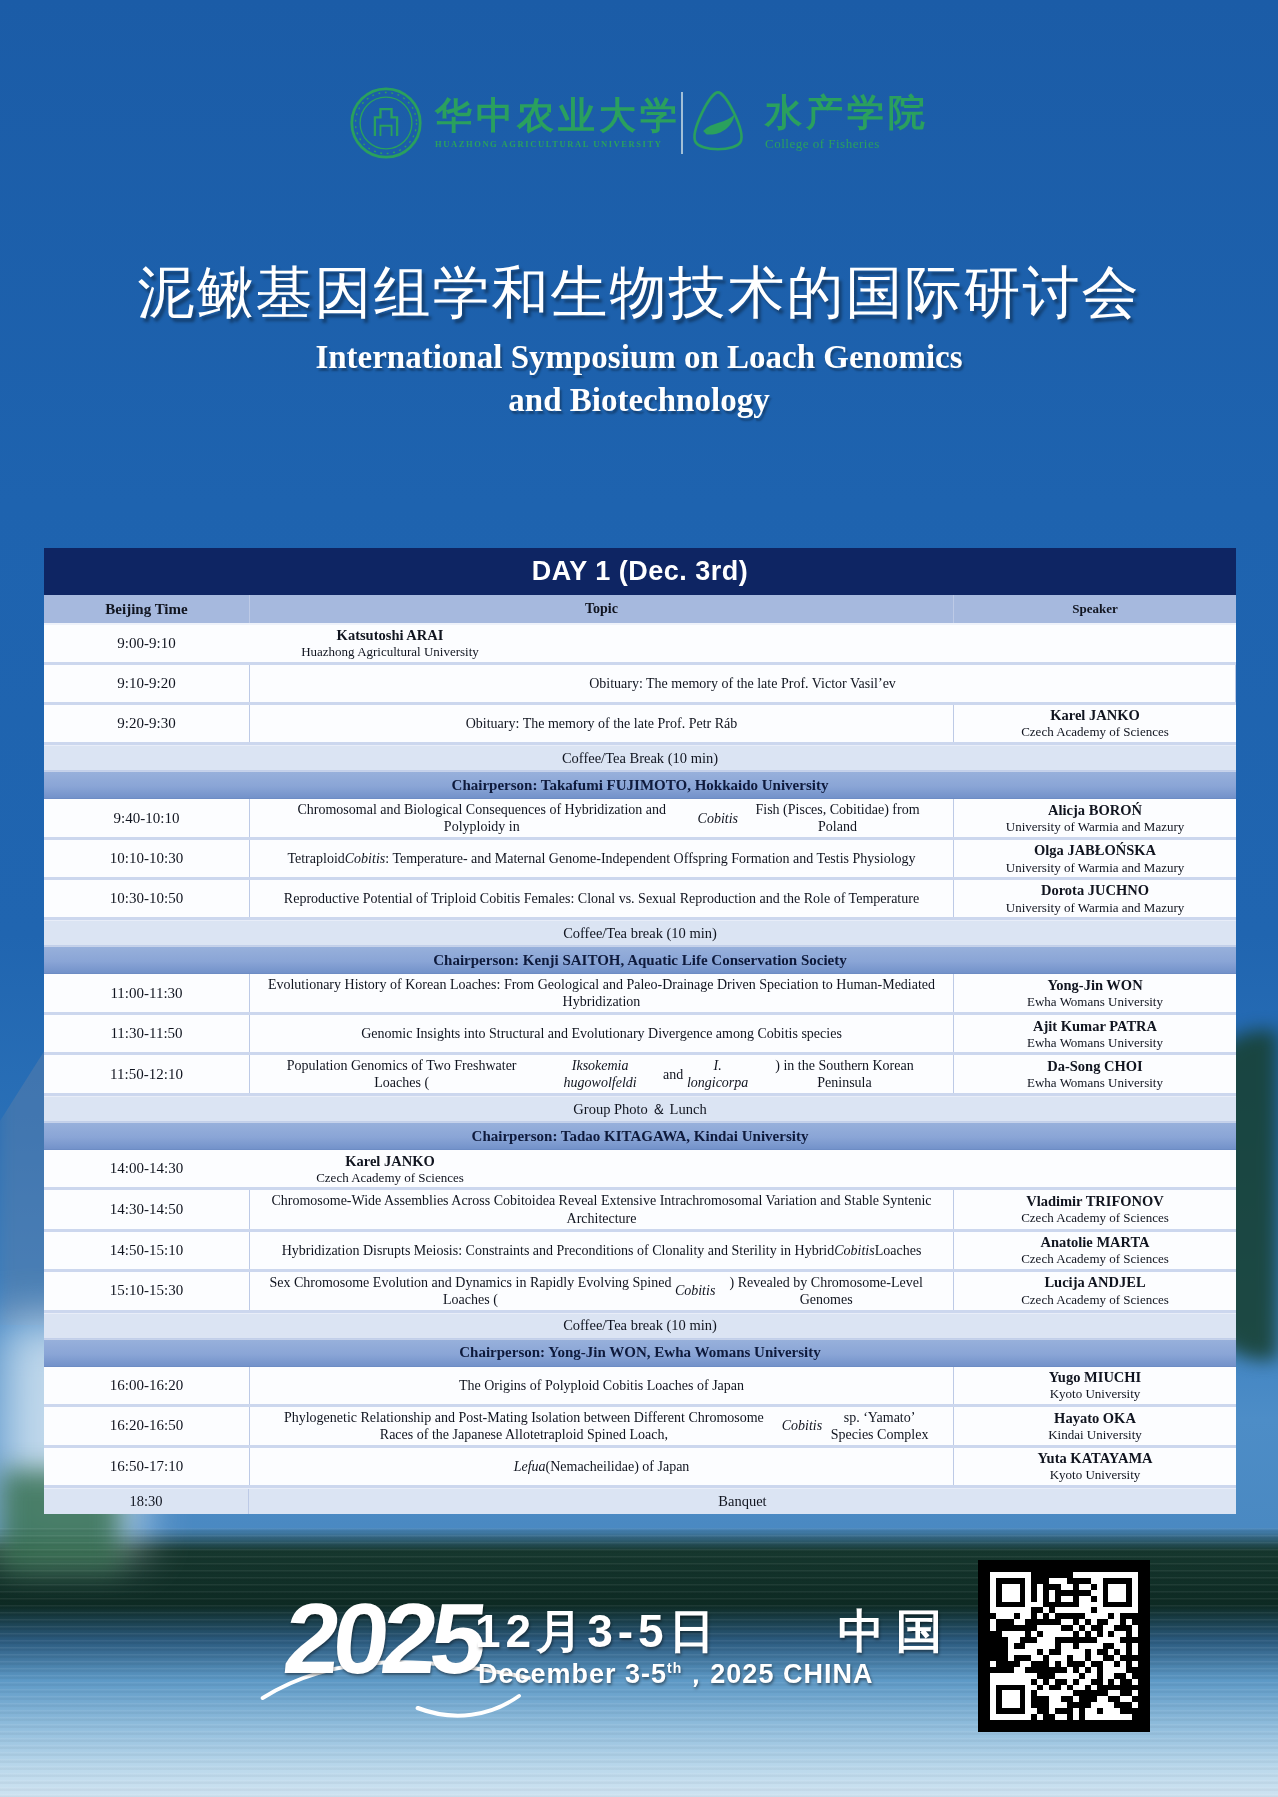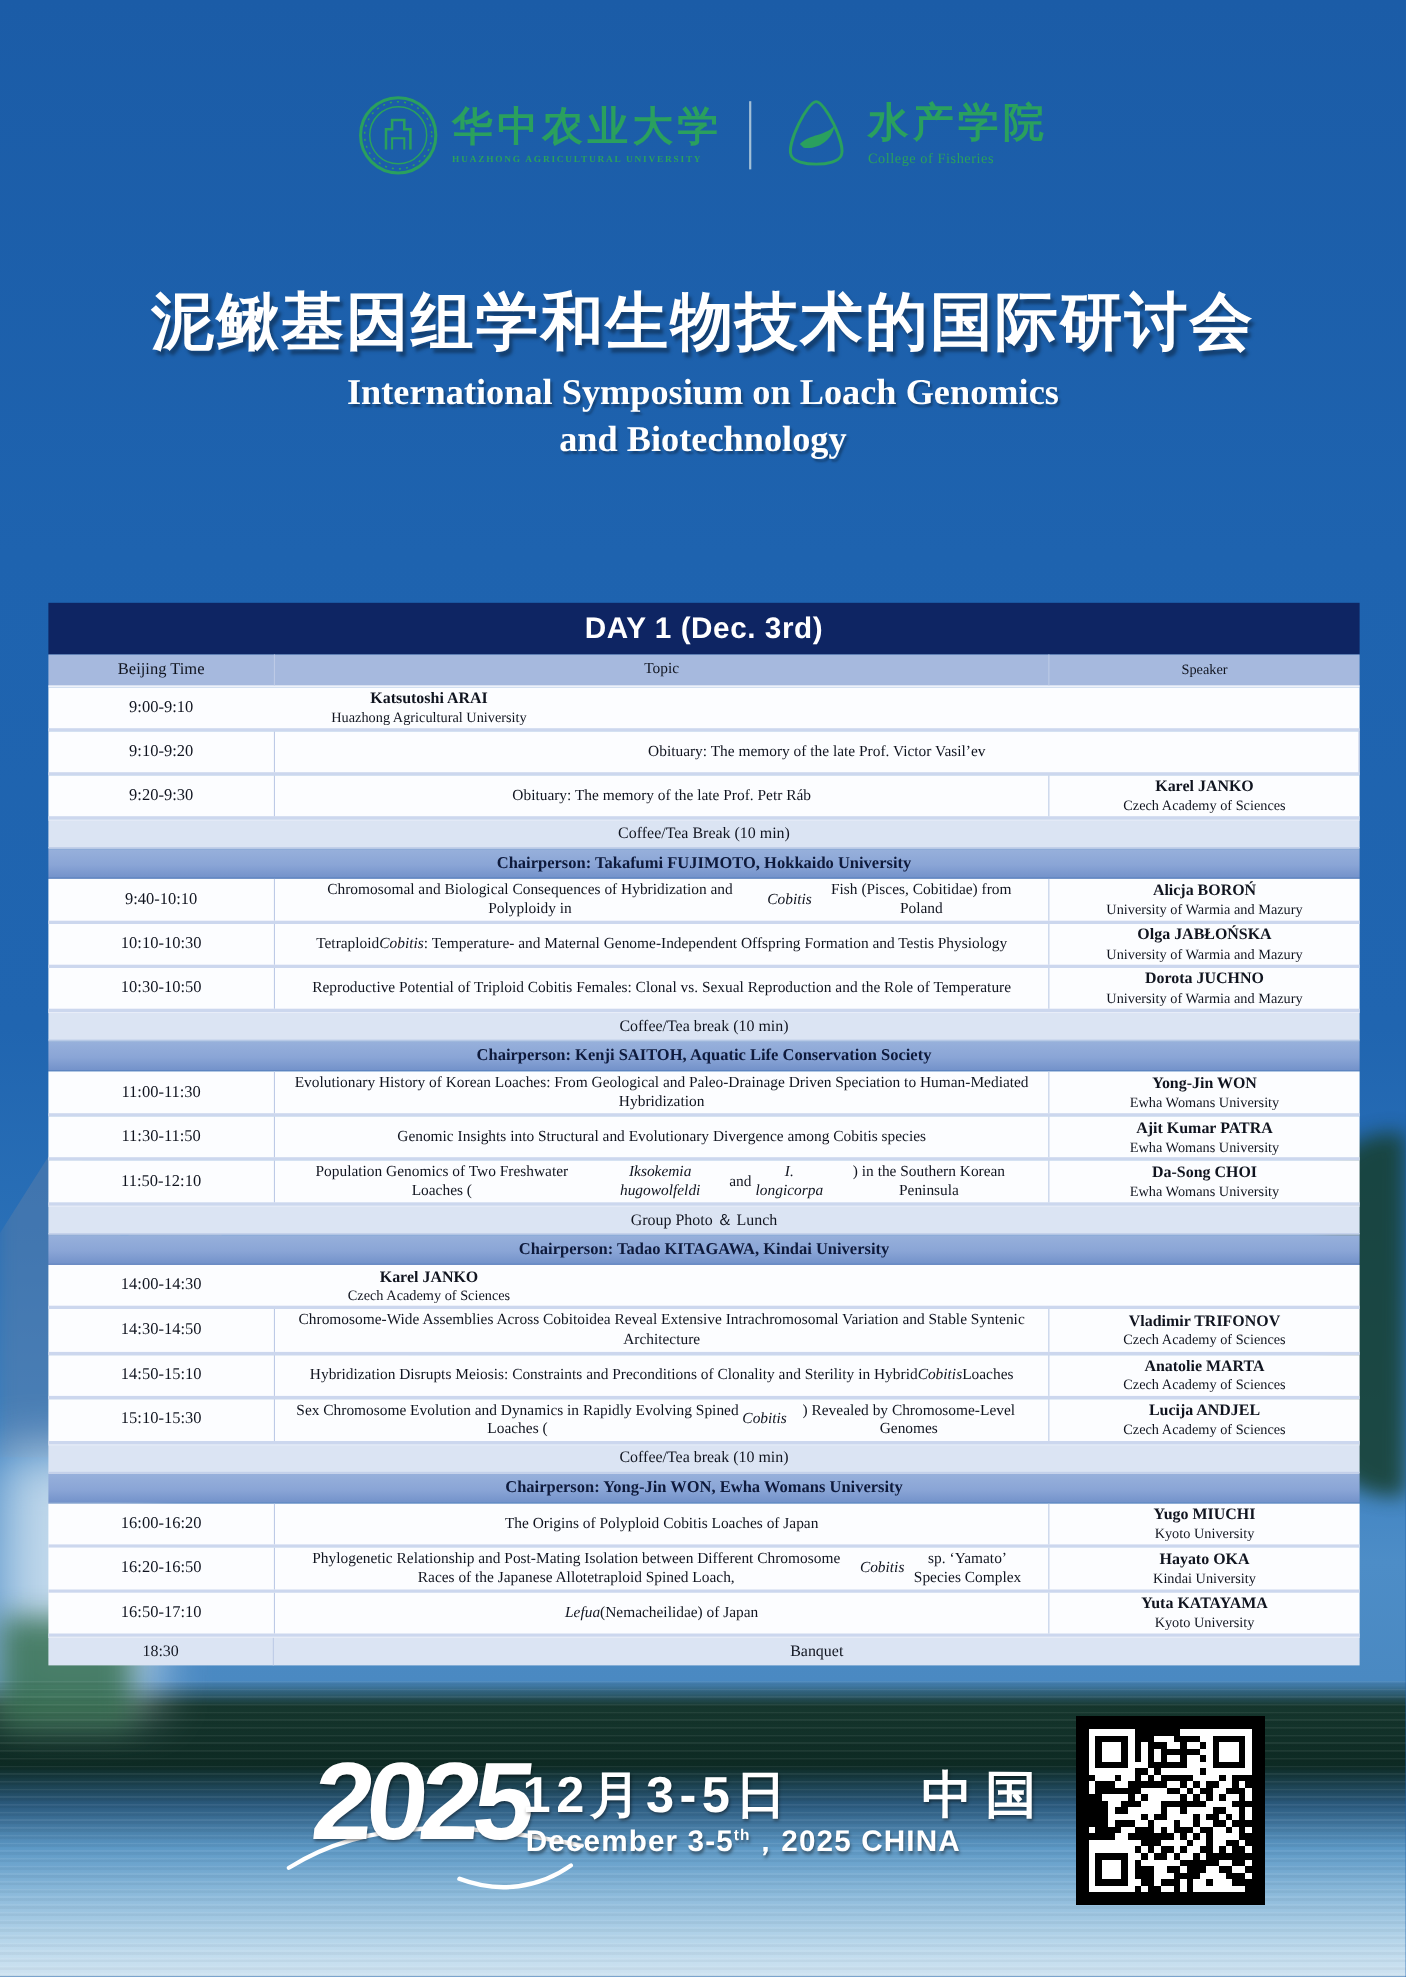--- a/index.html
+++ b/index.html
@@ -17,42 +17,42 @@
       filter:blur(7px);opacity:.5}
   .trees{position:absolute;right:0;top:1030px;width:74px;height:330px;background:#173f2e;
       border-radius:60px 0 0 60px;filter:blur(9px);opacity:.85}
   .mist{position:absolute;left:0;top:1320px;width:140px;height:230px;background:#e8f2f8;filter:blur(24px);opacity:.75}
   .shore{position:absolute;left:0;top:1470px;width:120px;height:100px;background:#2e6a49;filter:blur(13px);opacity:.8}
   .streaks{position:absolute;left:0;right:0;top:1528px;bottom:0;opacity:.45;
       background:repeating-linear-gradient(180deg,rgba(255,255,255,.14) 0 1px,rgba(0,0,0,.08) 2px 4px,rgba(0,0,0,0) 4px 7px)}
 
   
   .logos{position:absolute;top:86px;left:0;width:100%;display:flex;justify-content:center;
-      align-items:center;gap:24px;color:var(--brand-green,#2aa05e)}
+      align-items:center;color:var(--brand-green,#2aa05e)}
   .org{display:flex;align-items:center;gap:12px}
   .org-zh{font-size:37px;font-weight:bold;letter-spacing:4px;line-height:1.05}
   .org-en{font-size:8.5px;font-weight:bold;letter-spacing:1.6px;margin-top:3px}
   .college-en{font-size:13px;letter-spacing:.5px;font-weight:normal}
   .logo-divider{width:2px;height:62px;background:rgba(235,245,240,.65)}
 
   
   .title-zh{position:absolute;top:255px;left:0;width:100%;text-align:center;color:#fff;
-      font-size:57px;font-weight:bold;letter-spacing:2px;
+      font-size:57px;font-weight:normal;letter-spacing:2px;
       text-shadow:3px 4px 3px rgba(0,0,0,.35);font-family:"Liberation Serif",serif}
   .title-en{position:absolute;top:336px;left:0;width:100%;text-align:center;color:#fff;
       font-size:33px;font-weight:bold;line-height:1.3;text-shadow:2px 3px 2px rgba(0,0,0,.3)}
 
   
   .schedule{position:absolute;left:44px;top:548px;width:1192px}
   .day-header{background:var(--day-header-navy,#0e2563);height:47px;display:flex;align-items:center;
       justify-content:center;color:#fff;font-family:"Liberation Sans",sans-serif;font-weight:bold;
       font-size:27px;letter-spacing:.5px}
   .row{display:flex;align-items:stretch}
   .col-header{background:var(--column-header-blue,#a6b9de);min-height:30px;border-bottom:2px solid #eef2fa}
-  .col-header .cell{font-weight:normal;font-size:13px;color:#0f1530}
+  .col-header .cell{font-weight:bold;font-size:13px;color:#0f1530}
   .col-header .topic{border-left:1px solid #8fa6cf;border-right:1px solid #8fa6cf}
   .cell{display:flex;align-items:center;justify-content:center;text-align:center}
   .cell.time{flex:0 0 205px;font-size:15px;color:#10141f}
   .cell.topic{flex:1;border-left:1px solid var(--row-border-blue,#bdcae6);
       border-right:1px solid var(--row-border-blue,#bdcae6);
       font-size:14px;line-height:1.22;padding:2px 16px;color:#10141f}
   .cell.speaker{flex:0 0 282px;flex-direction:column;line-height:1.18;padding:2px 4px;color:#10141f}
   .sp-name{font-weight:bold;font-size:14.5px}
   .sp-aff{font-size:13px}
   .session{background:#fcfdff;border-bottom:3px solid #ccd7ee;min-height:40px}

